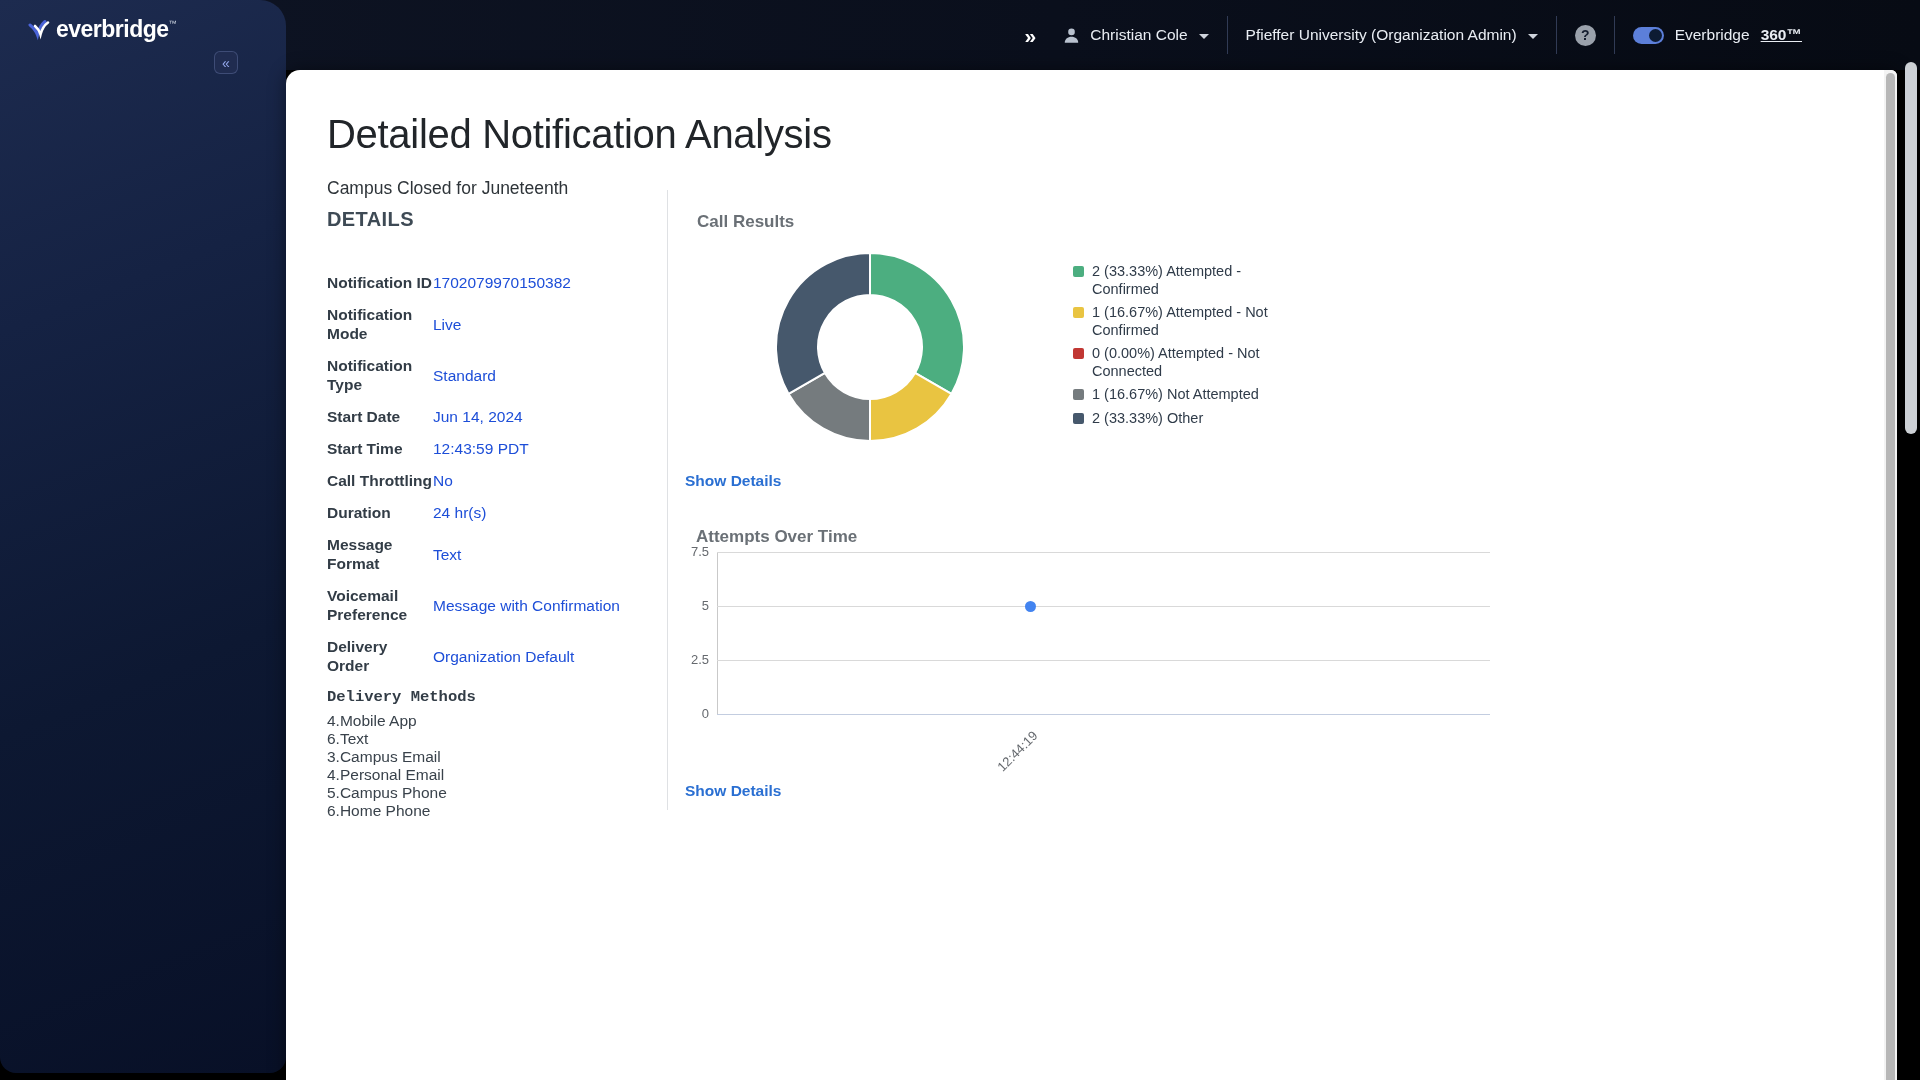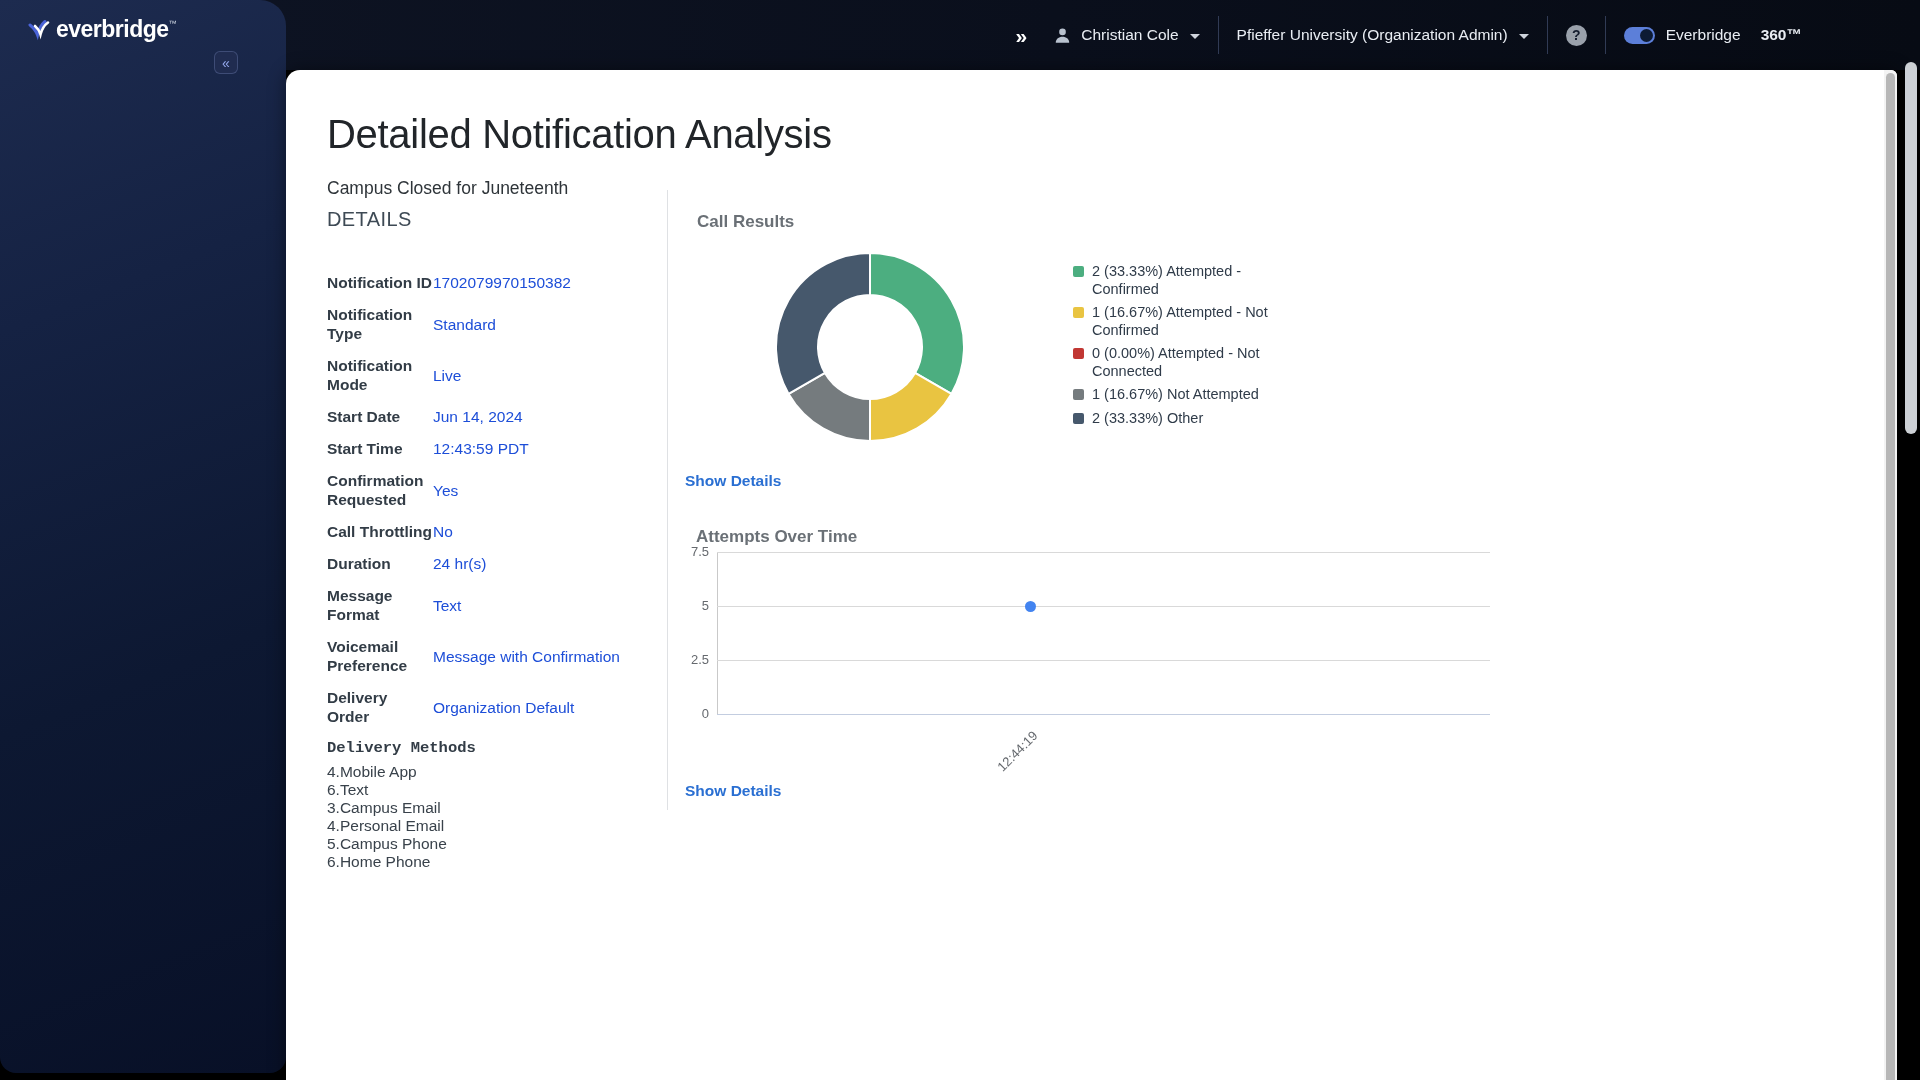--- a/index.html
+++ b/index.html
@@ -18,42 +18,42 @@
   .caret { width:0; height:0; border-left:5px solid transparent; border-right:5px solid transparent;
     border-top:5.5px solid #cfd4dc; margin-left:11px; margin-top:2px; }
   .tb-divider { width:1px; height:38px; background:#313b55; margin:0 18px; }
   .help-btn { width:21px; height:21px; border-radius:50%; background:#9aa1ab; color:#141d2f;
     font-weight:bold; font-size:14px; display:flex; align-items:center; justify-content:center; cursor:pointer; }
   .toggle { width:31px; height:17px; border-radius:9px; background:#5c7fd9; position:relative;
     cursor:pointer; margin-right:11px; }
   .toggle .knob { position:absolute; right:2px; top:2px; width:13px; height:13px;
     border-radius:50%; background:#0d1b33; }
   .eb360 { display:flex; align-items:center; }
-  .eb360 b { margin-left:20px; }
+  .eb360 b { margin-left:11px;text-decoration:underline; }
 
   
   .sidebar { position:absolute; left:0; top:0; width:286px; height:1073px; z-index:2;
     background:linear-gradient(158deg,#1d2b4f 0%,#152243 28%,#0d1832 62%,#081027 100%);
     border-radius:0 26px 16px 16px; }
   .logo { position:absolute; left:28px; top:16px; display:flex; align-items:flex-start; }
   .logo-svg { width:26px; height:26px; margin-right:2px; margin-top:2px; }
   .logo-text { color:#fff; font-size:23px; font-weight:bold; letter-spacing:-0.5px; }
   .logo-tm { color:#cfd6e2; font-size:8px; margin-top:3px; }
   .collapse-btn { position:absolute; left:214px; top:51px; width:24px; height:23px; z-index:4;
     background:#202c50; border:1px solid rgba(150,170,230,0.25); border-radius:6px;
     color:#94a8ec; font-size:14px; display:flex; align-items:center; justify-content:center; cursor:pointer; }
 
   
   .card { position:absolute; left:286px; top:70px; width:1611px; height:1053px; z-index:3;
     background:#fff; border-radius:14px 6px 0 0; box-shadow:0 0 18px rgba(0,0,0,0.45); }
   .page-title { position:absolute; left:41px; top:42px; font-size:40px; color:#212529; letter-spacing:-0.3px; }
   .page-subtitle { position:absolute; left:41px; top:108px; font-size:17.5px; color:#2e3439; }
 
   .details-col { position:absolute; left:41px; top:138px; width:330px; color:#39424b; }
-  .details-heading { font-size:20px; font-weight:normal; color:#3e4a55; letter-spacing:0.4px; margin-bottom:42px; }
+  .details-heading { font-size:20px; font-weight:bold; color:#3e4a55; letter-spacing:0.4px; margin-bottom:42px; }
   .detail-row { display:flex; margin-bottom:13px; font-size:15.5px; line-height:19px; }
   .detail-label { width:106px; font-weight:bold; color:#323c46; flex-shrink:0; }
   .detail-value { flex:1; align-self:center; color:#1d4ed8; }
   .dm-heading { font-size:15.5px; font-weight:bold; color:#323c46; margin-top:1px;font-family:Liberation Mono, monospace; }
   .dm-list { margin-top:6px; font-size:15.5px; line-height:18px; color:#39424b; }
 
   .v-divider { position:absolute; left:381px; top:120px; width:1px; height:620px; background:#dfe1e4; }
 
   .section-heading { position:absolute; font-size:17px; font-weight:bold; color:#6a7076; }
   .show-details { position:absolute; font-size:15.5px; font-weight:bold; color:#2a6fd2;
@@ -134,38 +134,34 @@
   <div class="page-subtitle">Campus Closed for Juneteenth</div>
 
   <div class="details-col">
     <div class="details-heading">DETAILS</div>
     <div>
         <div class="detail-row">
           <span class="detail-label">Notification ID</span>
           <span class="detail-value">1702079970150382</span>
         </div>
         <div class="detail-row">
+          <span class="detail-label">Notification Mode</span>
+          <span class="detail-value">Live</span>
+        </div>
+        <div class="detail-row">
           <span class="detail-label">Notification Type</span>
           <span class="detail-value">Standard</span>
         </div>
         <div class="detail-row">
-          <span class="detail-label">Notification Mode</span>
-          <span class="detail-value">Live</span>
-        </div>
-        <div class="detail-row">
           <span class="detail-label">Start Date</span>
           <span class="detail-value">Jun 14, 2024</span>
         </div>
         <div class="detail-row">
           <span class="detail-label">Start Time</span>
           <span class="detail-value">12:43:59 PDT</span>
-        </div>
-        <div class="detail-row">
-          <span class="detail-label">Confirmation Requested</span>
-          <span class="detail-value">Yes</span>
         </div>
         <div class="detail-row">
           <span class="detail-label">Call Throttling</span>
           <span class="detail-value">No</span>
         </div>
         <div class="detail-row">
           <span class="detail-label">Duration</span>
           <span class="detail-value">24 hr(s)</span>
         </div>
         <div class="detail-row">

